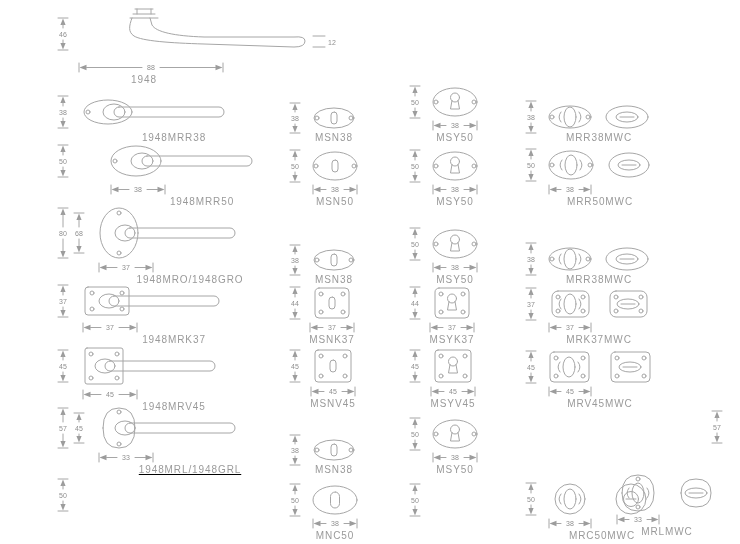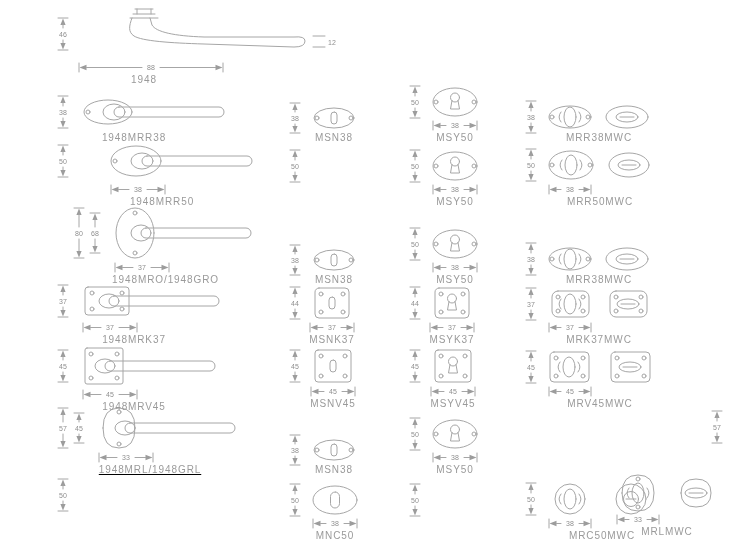--- a/index.html
+++ b/index.html
@@ -8,21 +8,21 @@
   #grid{display:grid;grid-template-columns:232px 120px 116px 200px}
   .cell{display:flex;align-items:flex-end;gap:4px}
   .vd{display:flex;align-items:center;gap:2px}
   .stack{display:flex;flex-direction:column;align-items:center}
   .lever .stack,.handle .stack{align-items:flex-start}
   .lever .hd{margin-left:8px}
   .handle .hd{margin-left:4px}
   .wc .hd{align-self:flex-start;margin-left:6px}
   .hd{height:13px;display:flex;align-items:center}
   .sub{height:12px;line-height:12px;font-size:10px;color:#9a9a9a;letter-spacing:0.9px;white-space:nowrap}
-  .lever .sub{margin-left:60px;transform:translateX(-50%)}
+  .lever .sub{margin-left:100px;transform:translateX(-50%)}
   .handle .sub{margin-left:70px;transform:translateX(-50%)}
   .ln{fill:none;stroke:#a6a6a6;stroke-width:1;stroke-linecap:round;stroke-linejoin:round}
   .fl{fill:#9c9c9c;stroke:none}
   text.dim{font-family:"Liberation Sans",sans-serif;font-size:7px;fill:#8f8f8f}
 </style>
 </head>
 <body>
 
 <div class="page">
   <div id="header-item">
@@ -212,20 +212,40 @@
           <svg width="14" height="34" viewBox="0 0 14 34">
             <line class="ln" x1="2" y1="1" x2="12" y2="1"></line>
             <path class="fl" d="M7,1.5 l-2.6,6.5 h5.2 z"></path>
             <line class="ln" x1="7" y1="7" x2="7" y2="11.0"></line>
             <text class="dim" x="7" y="19.5" text-anchor="middle">50</text>
             <line class="ln" x1="7" y1="23.0" x2="7" y2="27"></line>
             <path class="fl" d="M7,32.5 l-2.6,-6.5 h5.2 z"></path>
             <line class="ln" x1="2" y1="33" x2="12" y2="33"></line>
           </svg>
         </div>
+       <div class="stack">
+         <svg width="58" height="34" viewBox="0 0 58 34">
+            <ellipse class="ln" cx="29" cy="17" rx="22" ry="14"></ellipse>
+            <circle class="ln" cx="10" cy="17" r="2"></circle>
+            <circle class="ln" cx="48" cy="17" r="2"></circle>
+            <rect class="ln" x="26" y="11" width="6" height="12" rx="3"></rect>
+          </svg>
+         <div class="hd">
+            <svg width="46" height="11" viewBox="0 0 46 11">
+              <line class="ln" x1="1" y1="1" x2="1" y2="10"></line>
+              <path class="fl" d="M1.5,5.5 l7,-2.8 v5.6 z"></path>
+              <line class="ln" x1="8.5" y1="5.5" x2="14" y2="5.5"></line>
+              <text class="dim" x="23" y="8" text-anchor="middle">38</text>
+              <line class="ln" x1="32" y1="5.5" x2="37.5" y2="5.5"></line>
+              <path class="fl" d="M44.5,5.5 l-7,-2.8 v5.6 z"></path>
+              <line class="ln" x1="45" y1="1" x2="45" y2="10"></line>
+            </svg>
+          </div>
+         <div class="sub">MSN50</div>
+       </div>
       </div>
       <div class="cell esc" style="height: 64px;">
         <div class="vd" style="height:34px;margin-bottom:25px">
           <svg width="14" height="34" viewBox="0 0 14 34">
             <line class="ln" x1="2" y1="1" x2="12" y2="1"></line>
             <path class="fl" d="M7,1.5 l-2.6,6.5 h5.2 z"></path>
             <line class="ln" x1="7" y1="7" x2="7" y2="11.0"></line>
             <text class="dim" x="7" y="19.5" text-anchor="middle">50</text>
             <line class="ln" x1="7" y1="23.0" x2="7" y2="27"></line>
             <path class="fl" d="M7,32.5 l-2.6,-6.5 h5.2 z"></path>
@@ -285,21 +305,21 @@
               <line class="ln" x1="8.5" y1="5.5" x2="13" y2="5.5"></line>
               <text class="dim" x="22" y="8" text-anchor="middle">38</text>
               <line class="ln" x1="31" y1="5.5" x2="35.5" y2="5.5"></line>
               <path class="fl" d="M42.5,5.5 l-7,-2.8 v5.6 z"></path>
               <line class="ln" x1="43" y1="1" x2="43" y2="10"></line>
             </svg>
           </div>
          <div class="sub">MRR50MWC</div>
        </div>
       </div>
-      <div class="cell lever" style="height: 78px; justify-content: center;">
+      <div class="cell lever" style="height: 78px;">
         <div class="vd" style="height:56px;margin-bottom:25px">
           <svg width="14" height="52" viewBox="0 0 14 52">
             <line class="ln" x1="2" y1="1" x2="12" y2="1"></line>
             <path class="fl" d="M7,1.5 l-2.6,6.5 h5.2 z"></path>
             <line class="ln" x1="7" y1="7" x2="7" y2="20.0"></line>
             <text class="dim" x="7" y="28.5" text-anchor="middle">80</text>
             <line class="ln" x1="7" y1="32.0" x2="7" y2="45"></line>
             <path class="fl" d="M7,50.5 l-2.6,-6.5 h5.2 z"></path>
             <line class="ln" x1="2" y1="51" x2="12" y2="51"></line>
           </svg>

